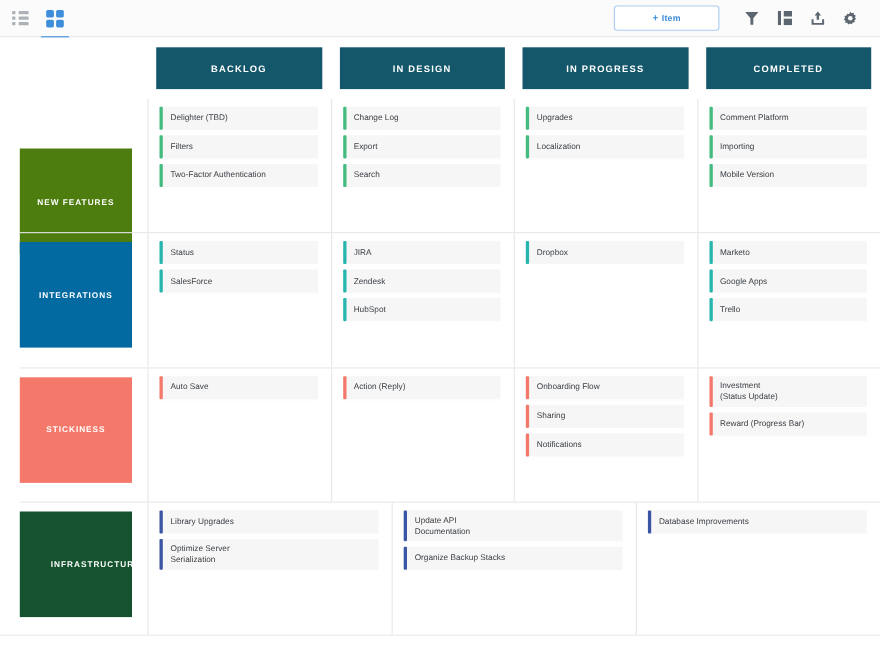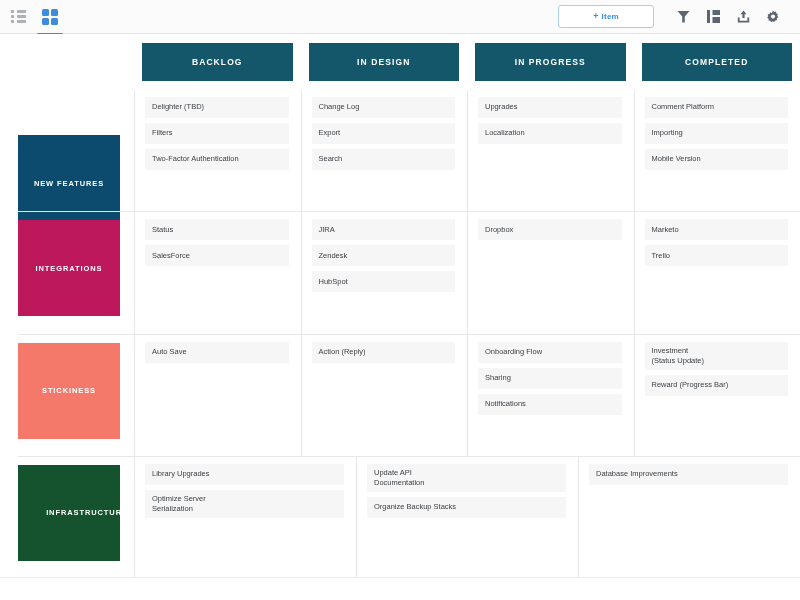--- a/index.html
+++ b/index.html
@@ -101,21 +101,20 @@
     display:flex;flex-direction:column;gap:4px;
     min-width:0;
   }
   .col-cell:first-of-type{border-left:none;}
 
   .card{
     background:#f6f6f7;
     display:flex;align-items:stretch;
     min-height:21px;
     border-bottom:1px solid #ffffff;
-    flex-direction:column;
   }
   .card .bar{width:3px;min-width:3px;border-radius:1px;}
   .card .ctext{
     flex:1;min-width:0;
     font-size:7.5px;color:#3c4145;line-height:1.35;
     padding:4px 6px 4px 7px;
     display:flex;align-items:center;
     word-break:break-word;
   }
 
@@ -202,21 +201,21 @@
           <div class="col-head">IN PROGRESS</div>
         </div>
         <div class="col-head-cell">
           <div class="col-head">COMPLETED</div>
         </div>
       </div>
 
       <div class="grid-rows" id="grid-rows">
           <div class="grid-row">
             <div class="rowlabel-cell">
-              <div class="rowlabel" style="background: #0c4a6e; margin-top: 37px;">NEW FEATURES</div>
+              <div class="rowlabel" style="background: #4d7c0f; margin-top: 37px;">NEW FEATURES</div>
             </div>
             <div class="col-cell">
               <div class="card">
                 <span class="bar" style="background: rgb(68, 187, 127);"></span>
                 <span class="ctext">Delighter (TBD)</span>
               </div>
               <div class="card">
                 <span class="bar" style="background: rgb(68, 187, 127);"></span>
                 <span class="ctext">Filters</span>
               </div>
@@ -259,21 +258,21 @@
                 <span class="ctext">Importing</span>
               </div>
               <div class="card">
                 <span class="bar" style="background: rgb(68, 187, 127);"></span>
                 <span class="ctext">Mobile Version</span>
               </div>
             </div>
           </div>
           <div class="grid-row">
             <div class="rowlabel-cell">
-              <div class="rowlabel" style="background: #be185d;">INTEGRATIONS</div>
+              <div class="rowlabel" style="background: #0369a1;">INTEGRATIONS</div>
             </div>
             <div class="col-cell">
               <div class="card">
                 <span class="bar" style="background: rgb(39, 181, 174);"></span>
                 <span class="ctext">Status</span>
               </div>
               <div class="card">
                 <span class="bar" style="background: rgb(39, 181, 174);"></span>
                 <span class="ctext">SalesForce</span>
               </div>
@@ -295,20 +294,24 @@
             <div class="col-cell">
               <div class="card">
                 <span class="bar" style="background: rgb(39, 181, 174);"></span>
                 <span class="ctext">Dropbox</span>
               </div>
             </div>
             <div class="col-cell">
               <div class="card">
                 <span class="bar" style="background: rgb(39, 181, 174);"></span>
                 <span class="ctext">Marketo</span>
+              </div>
+              <div class="card">
+                <span class="bar" style="background: rgb(39, 181, 174);"></span>
+                <span class="ctext">Google Apps</span>
               </div>
               <div class="card">
                 <span class="bar" style="background: rgb(39, 181, 174);"></span>
                 <span class="ctext">Trello</span>
               </div>
             </div>
           </div>
           <div class="grid-row">
             <div class="rowlabel-cell">
               <div class="rowlabel" style="background: rgb(244, 121, 107);">STICKINESS</div>

